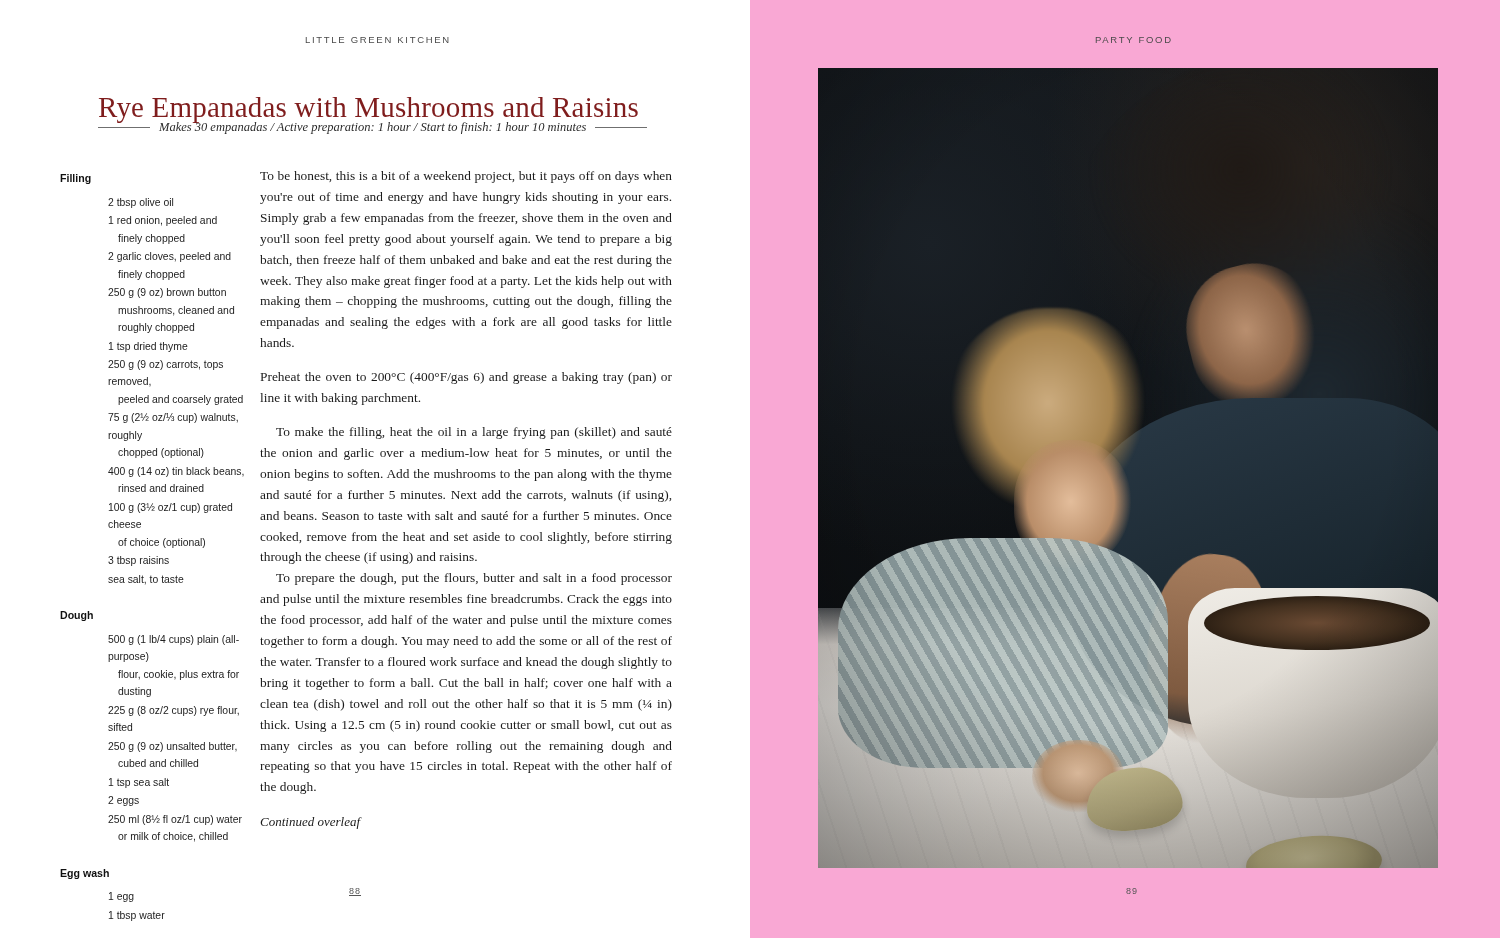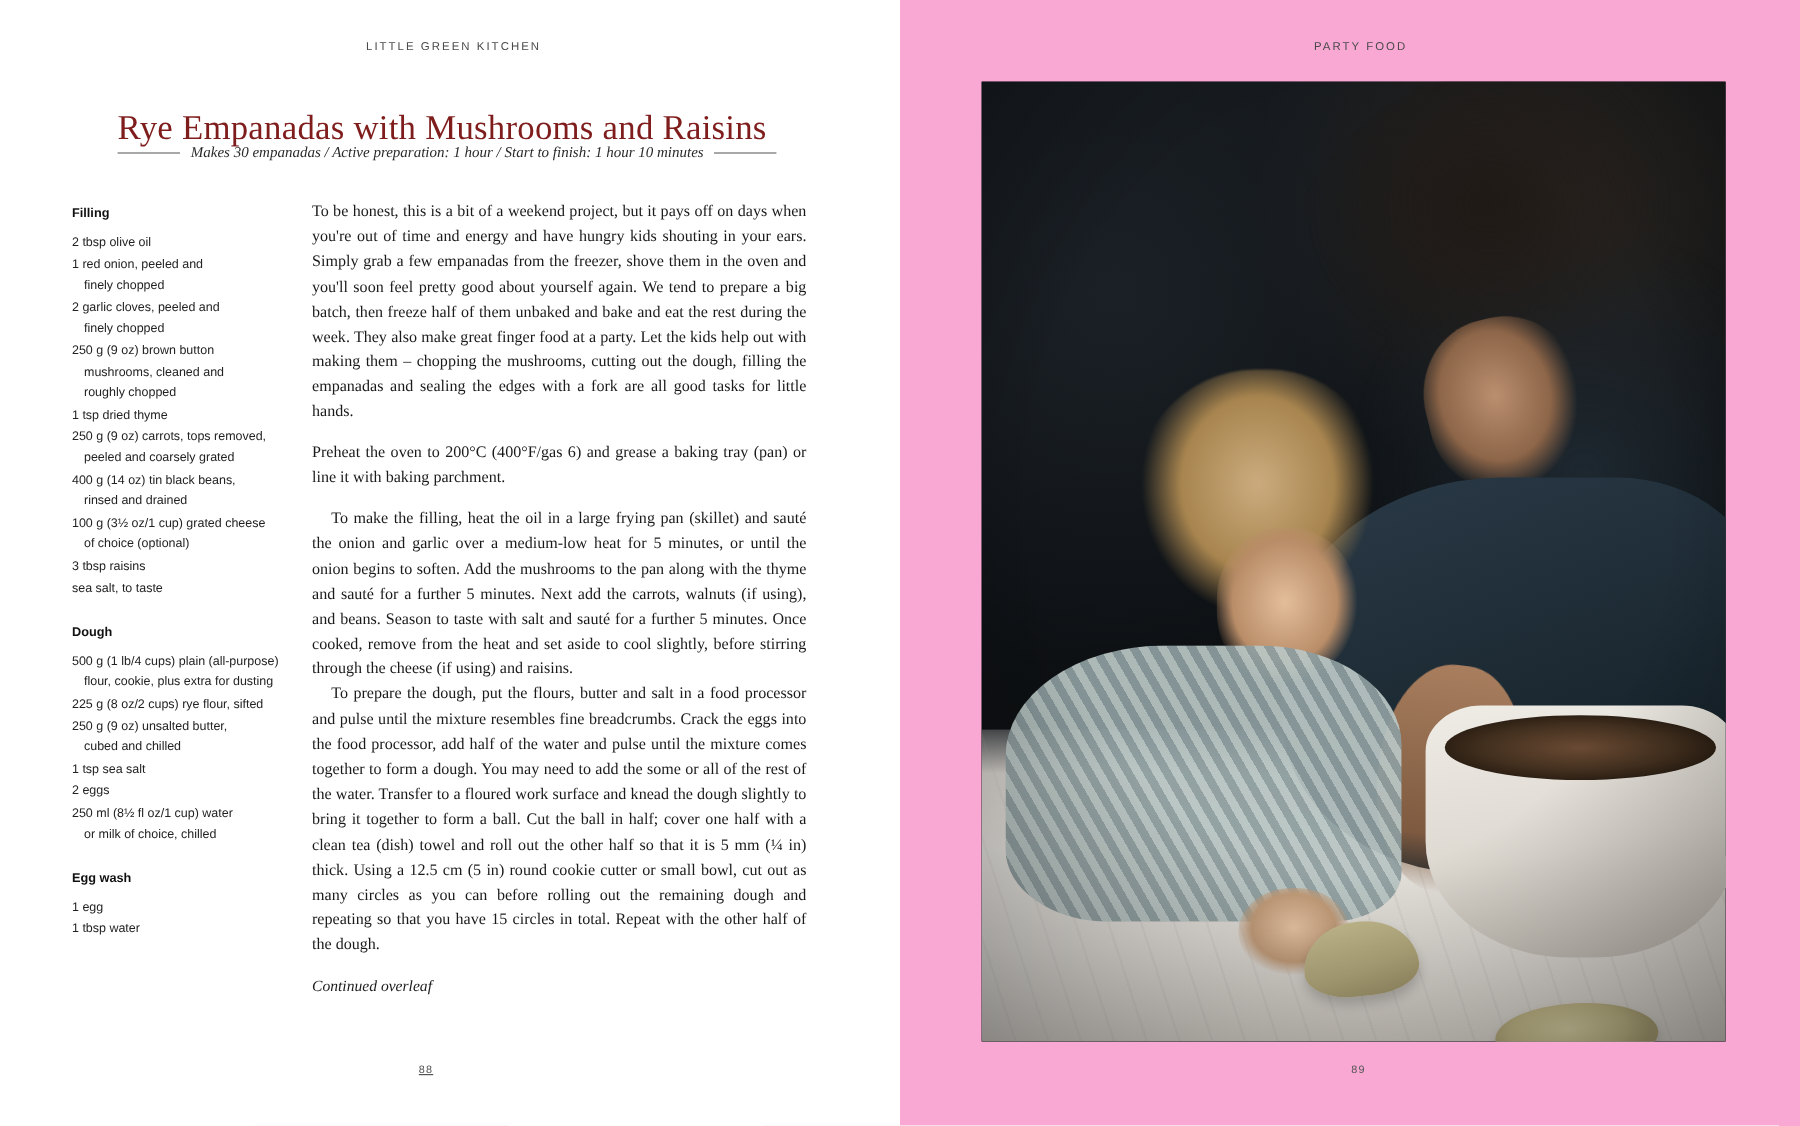--- a/index.html
+++ b/index.html
@@ -86,20 +86,21 @@
   .ing-head {
     font-weight: 700;
     font-size: 10.6px;
     margin-bottom: 6px;
     color: #111;
   }
   .ing-group + .ing-group { margin-top: 19px; }
   .ing-item {
     margin-bottom: 1px;
     padding-left: 0;
+    margin-left: 48px;
   }
   .ing-item .cont {
     display: block;
     padding-left: 10px;
   }
 
   
   .body-copy {
     position: absolute;
     top: 166px;
@@ -306,20 +307,21 @@
 
     <div class="ingredients" id="ingredients">
         <div class="ing-group">
           <div class="ing-head">Filling</div>
           <div class="ing-item"><span>2 tbsp olive oil</span></div>
           <div class="ing-item"><span>1 red onion, peeled and</span><span class="cont">finely chopped</span></div>
           <div class="ing-item"><span>2 garlic cloves, peeled and</span><span class="cont">finely chopped</span></div>
           <div class="ing-item"><span>250 g (9 oz) brown button</span><span class="cont">mushrooms, cleaned and</span><span class="cont">roughly chopped</span></div>
           <div class="ing-item"><span>1 tsp dried thyme</span></div>
           <div class="ing-item"><span>250 g (9 oz) carrots, tops removed,</span><span class="cont">peeled and coarsely grated</span></div>
+          <div class="ing-item"><span>75 g (2½ oz/⅓ cup) walnuts, roughly</span><span class="cont">chopped (optional)</span></div>
           <div class="ing-item"><span>400 g (14 oz) tin black beans,</span><span class="cont">rinsed and drained</span></div>
           <div class="ing-item"><span>100 g (3½ oz/1 cup) grated cheese</span><span class="cont">of choice (optional)</span></div>
           <div class="ing-item"><span>3 tbsp raisins</span></div>
           <div class="ing-item"><span>sea salt, to taste</span></div>
         </div>
         <div class="ing-group">
           <div class="ing-head">Dough</div>
           <div class="ing-item"><span>500 g (1 lb/4 cups) plain (all-purpose)</span><span class="cont">flour, cookie, plus extra for dusting</span></div>
           <div class="ing-item"><span>225 g (8 oz/2 cups) rye flour, sifted</span></div>
           <div class="ing-item"><span>250 g (9 oz) unsalted butter,</span><span class="cont">cubed and chilled</span></div>

